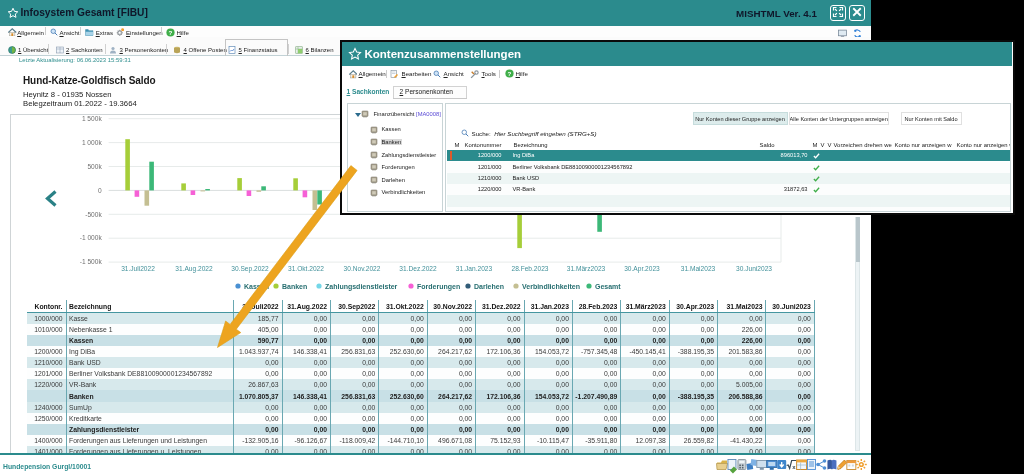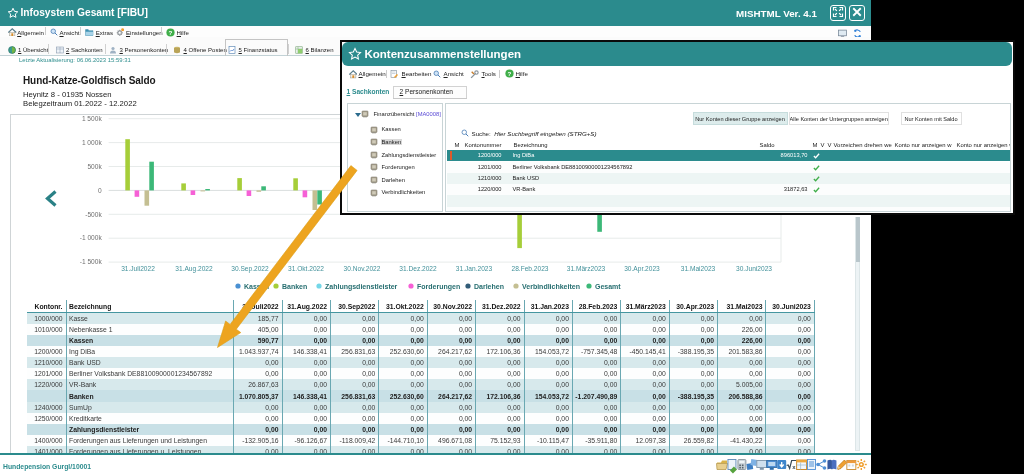--- a/index.html
+++ b/index.html
@@ -1,20 +1,20 @@
 <!DOCTYPE html>
 <html><head>
 <meta charset="utf-8">
 <style>
 * { margin:0; padding:0; box-sizing:border-box; }
 body { width:1024px; height:474px; background:#000; font-family:"Liberation Sans", sans-serif; overflow:hidden; }
 #page { position:relative; width:1024px; height:474px; background:#000; overflow:hidden; }
 .abs { position:absolute; }
 #mainwin { position:absolute; left:0; top:0; width:871px; height:474px; background:#fff; }
-#titlebar { position:absolute; left:0; top:0; width:871px; height:26px; background:#2b8b8d; color:#ffffff; }
+#titlebar { position:absolute; left:0; top:0; width:871px; height:26px; background:#2b8b8d; color:#0f172a; }
 #titlebar .t { position:absolute; left:20.5px; top:7px; font-size:10.2px; font-weight:bold; }
 #titlebar .v { position:absolute; left:736px; top:8px; font-size:9.8px; font-weight:bold; }
 .tbtn { position:absolute; top:5px; width:16px; height:16px; border:1.5px solid #fff; border-radius:3px; color:#fff; font-size:10px; font-weight:bold; text-align:center; line-height:12px; }
 #menubar { position:absolute; left:0; top:26px; width:871px; height:11px; background:#fdfdfd; font-size:6.1px; color:#222; }
 .mitem { position:absolute; top:2.5px; }
 .msep { position:absolute; top:1px; width:1px; height:8px; background:#ccc; }
 #tabbar { position:absolute; left:0; top:37px; width:871px; height:18.5px; background:#fbfbfb; border-bottom:1px solid #c2d2d6; font-size:6px; color:#222; }
 .tab { position:absolute; top:9px; height:9px; line-height:8px; padding:0; }
 .tsep { position:absolute; top:7px; width:1px; height:10px; background:#d0d0d0; }
 .undl { text-decoration:underline; }
@@ -27,21 +27,21 @@
 #fintable td { height:11.15px; padding:0 3px 0 2px; border-right:1px solid #6aa8b2; white-space:nowrap; overflow:hidden; text-align:right; }
 #fintable td.bz { text-align:left; padding-left:2.5px; }
 #fintable tr.hdr td { font-weight:bold; color:#111; border-bottom:1px solid #4596a0; height:12.5px; }
 #fintable tr.lb td { background:#d7e9ec; }
 #fintable tr.wh td { background:#fdfefe; }
 #fintable tr.st td { background:#c8e0e6; font-weight:bold; color:#222; }
 #statusline { position:absolute; left:0; top:453px; width:871px; height:1.5px; background:#2b8b8d; }
 #statustext { position:absolute; left:3px; top:462.5px; font-size:6.8px; font-weight:bold; color:#2b8b8d; }
 
 #overlay { position:absolute; left:339.5px; top:40px; width:675px; height:175px; background:#fff; border:2.5px solid #0a0a0a; }
-#otitle { position:absolute; left:0; top:0; width:670px; height:23.5px; background:#2b8b8d; color:#fff;border-radius:6px; }
+#otitle { position:absolute; left:0; top:0; width:670px; height:23.5px; background:#2b8b8d; color:#fff; }
 #otitle .t { position:absolute; left:23px; top:5.5px; font-size:11.5px; font-weight:bold; }
 #omenu { position:absolute; left:0; top:23.5px; width:670px; height:19px; background:#fff; font-size:6.2px; color:#222; }
 #otabs { position:absolute; left:0; top:42.5px; width:670px; height:15px; background:#fff; font-size:6.6px; }
 #otree { position:absolute; left:5px; top:61px; width:96px; height:109px; border:1px solid #c8d4d6; background:#fff; font-size:5.8px; color:#222; overflow:hidden; }
 #opanel { position:absolute; left:103px; top:61px; width:566px; height:109px; border:1px solid #c8d4d6; background:#fff; font-size:6.2px; color:#222; overflow:hidden; }
 .obtn { position:absolute; top:7.5px; height:13px; line-height:12px; font-size:5.6px; padding:0; text-align:center; border:1px solid #e0e0e0; background:#fff; color:#222; white-space:nowrap; overflow:hidden; }
 .orow { position:absolute; left:1px; width:563px; height:11.2px; line-height:11.2px; font-size:5.7px; white-space:nowrap; }
 
 #arrowsvg { position:absolute; left:0; top:0; pointer-events:none; }
 </style>
@@ -219,21 +219,21 @@
 <div class="tsep" style="left:104.9px"></div>
 <div class="tsep" style="left:166.3px"></div>
 <div class="tsep" style="left:224.5px"></div>
 <div class="tsep" style="left:287.5px"></div>
 <div class="abs" style="left:224.5px;top:2px;width:63px;height:16.5px;border:1px solid #c4c4c4;border-bottom:none;background:transparent"></div>
     </div>
   <div id="update">Letzte Aktualisierung: 06.06.2023 15:59:31</div>
   <div id="company">
     <div class="n">Hund-Katze-Goldfisch Saldo</div>
     <div class="a">Heynitz 8 - 01935 Nossen</div>
-    <div class="a">Belegzeitraum 01.2022 - 12.2022</div>
+    <div class="a">Belegzeitraum 01.2022 - 19.3664</div>
   </div>
   <div class="abs" style="left:10px;top:114px;width:843px;height:1px;background:#cfd4d6"></div>
   <div class="abs" style="left:10px;top:114px;width:1px;height:339px;background:#cfd4d6"></div>
   <table id="fintable">
       <colgroup>
         <col style="width:39px">
         <col style="width:167.7px">
         <col style="width:48.4px">
         <col style="width:48.4px">
         <col style="width:48.4px">

